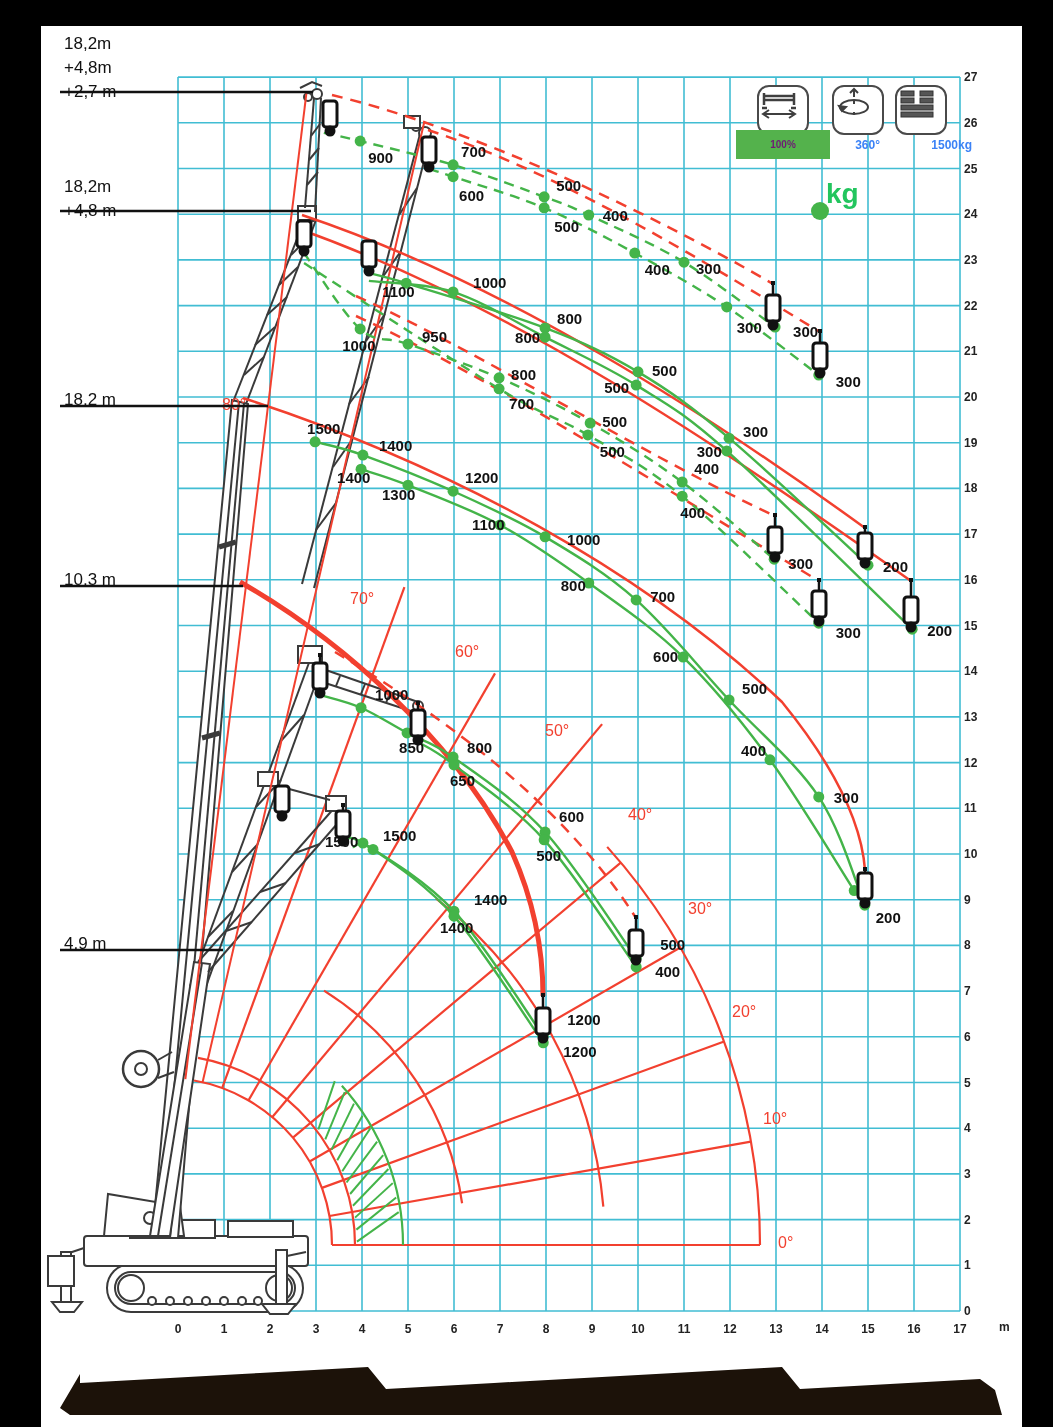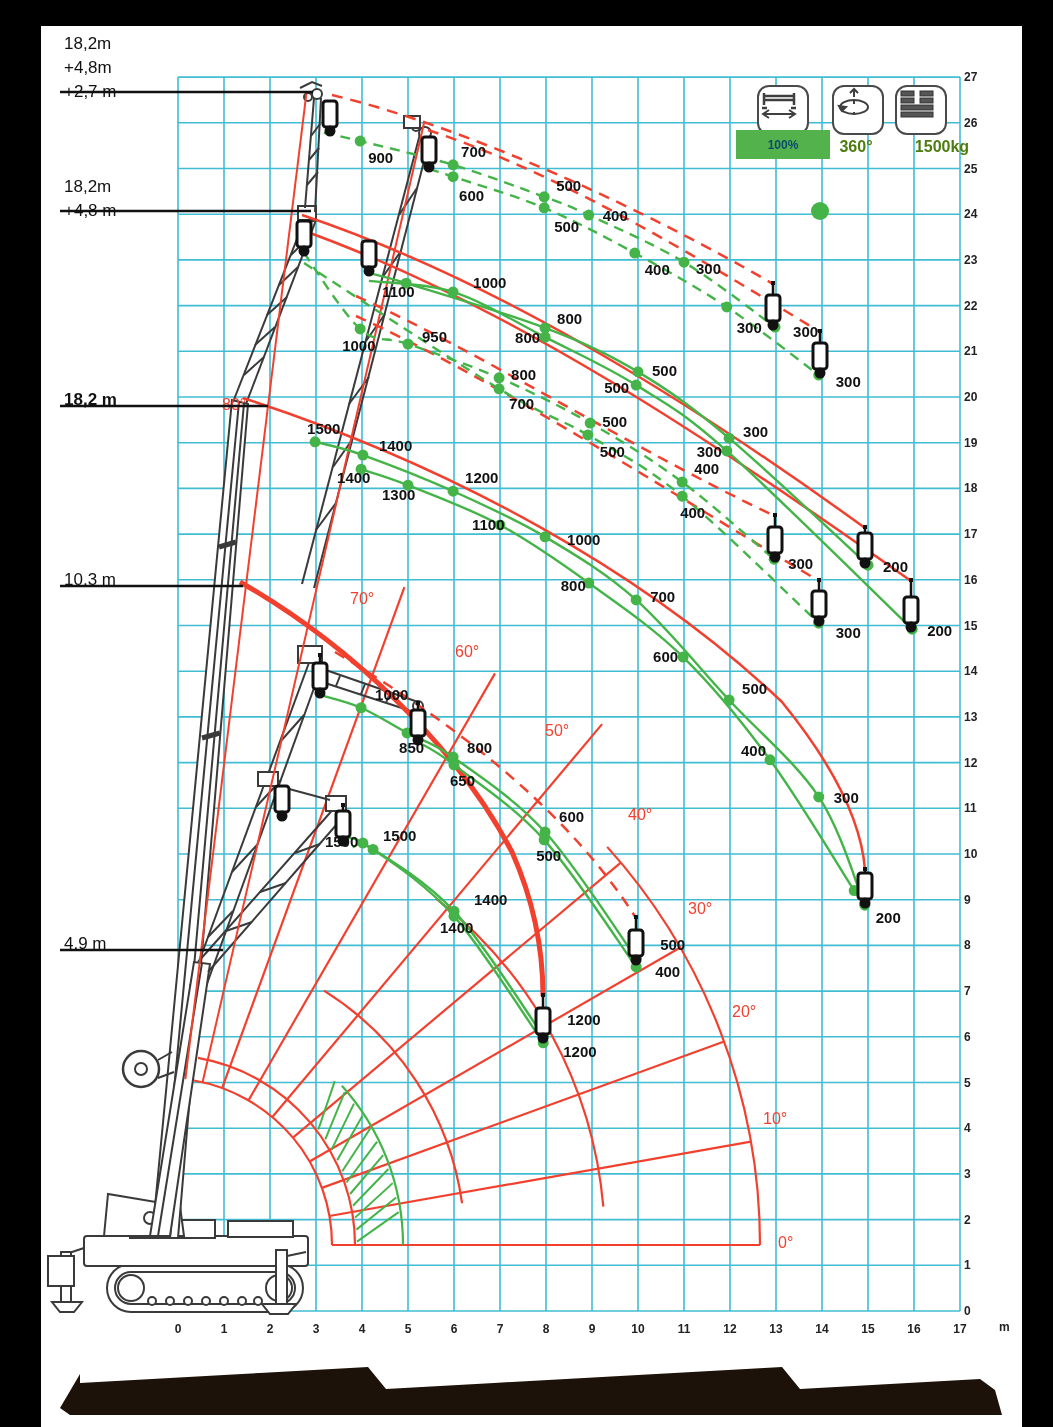--- a/index.html
+++ b/index.html
@@ -4,24 +4,24 @@
 <style>
   html,body{margin:0;padding:0;background:#000;}
   #stage{position:relative;width:1053px;height:1427px;background:#000;overflow:hidden;
          font-family:"Liberation Sans",sans-serif;}
   #panel{position:absolute;left:41px;top:26px;width:981px;height:1401px;background:#fff;}
   svg{position:absolute;left:0;top:0;}
   svg text{font-family:"Liberation Sans",sans-serif;}
   .cfg-label{position:absolute;left:64px;color:#111;font-size:17px;line-height:24px;white-space:pre;}
   .legend-box{position:absolute;width:48px;height:46px;border:2.5px solid #4a4a4a;border-radius:12px;
               background:#fff;display:flex;align-items:center;justify-content:center;}
-  .legend-text{position:absolute;font-size:16px;font-weight:bold;color:#4d7c0f;text-align:center;}
+  .legend-text{position:absolute;font-size:12px;font-weight:bold;color:#3b82f6;text-align:right;}
   #pct-box{position:absolute;left:736px;top:130px;width:94px;height:29px;display:flex;align-items:center;
-           justify-content:center;font-size:12px;font-weight:bold;color:#0c4a6e;}
-  #kg-label{position:absolute;left:826px;top:178px;font-size:28px;font-weight:bold;color:#ffffff;}
+           justify-content:center;font-size:10px;font-weight:bold;color:#701a75;}
+  #kg-label{position:absolute;left:826px;top:178px;font-size:28px;font-weight:bold;color:#22c55e;}
   #x-unit{position:absolute;left:999px;top:1320px;font-size:12px;font-weight:bold;color:#222;}
 </style>
 </head>
 <body>
 
 <div id="stage">
   <div id="panel"></div>
 
   <svg id="chart" width="1053" height="1427">
     <g id="g-grid">
@@ -506,21 +506,21 @@
         <rect x="0" y="0" width="41" height="1427" fill="#000"></rect>
         <rect x="1022" y="0" width="31" height="1427" fill="#000"></rect>
       </g>
   </svg>
 
   <div class="cfg-label" id="cfg0" style="top: 32px;">18,2m
 +4,8m
 +2,7 m</div>
   <div class="cfg-label" id="cfg1" style="top: 175px;">18,2m
 +4,8 m</div>
-  <div class="cfg-label" id="cfg2" style="top: 388px; font-weight: bold;">18,2 m</div>
+  <div class="cfg-label" id="cfg2" style="top: 388px;">18,2 m</div>
   <div class="cfg-label" id="cfg3" style="top: 568px;">10,3 m</div>
   <div class="cfg-label" id="cfg4" style="top: 932px;">4,9 m</div>
 
   <div class="legend-box" style="left:757px;top:85px;">
     <svg width="40" height="36" viewBox="0 0 40 36">
       <g stroke="#3f3f3f" stroke-width="2.5" fill="none">
         <line x1="5" y1="6" x2="5" y2="18"></line>
           <line x1="35" y1="6" x2="35" y2="18"></line>
         <line x1="5" y1="9" x2="35" y2="9"></line>
           <line x1="5" y1="13" x2="35" y2="13"></line>

